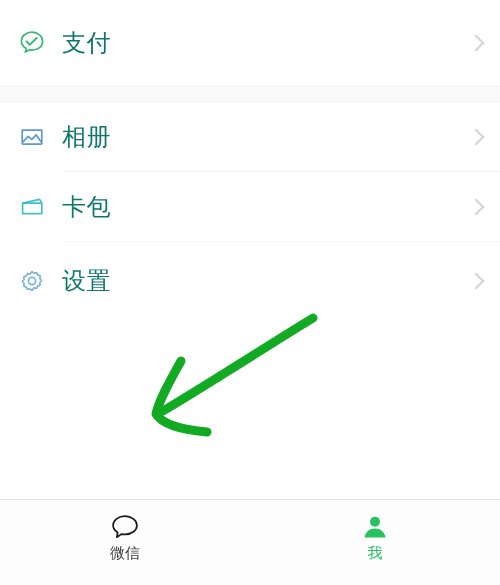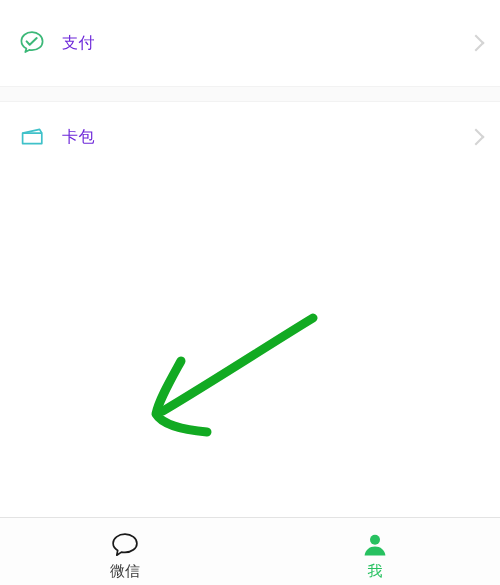--- a/index.html
+++ b/index.html
@@ -38,22 +38,22 @@
   }
   .row:last-child .sep { display:none; }
 
   .row-icon {
     width:34px; height:34px;
     flex:0 0 34px;
     display:flex; align-items:center; justify-content:center;
   }
   .row-label {
     margin-left:13px;
-    font-size:16px;
-    color:#6d28d9;
+    font-size:24px;
+    color:#0f766e;
     letter-spacing:0.5px;
     line-height:1;
   }
   .chev-wrap {
     position:absolute; right:0; top:0; bottom:0; width:48px;
     display:flex; align-items:center; justify-content:center;
   }
   .chev-g {
     width:12px; height:12px;
     border-top:2px solid #d4d4d4;
@@ -66,21 +66,21 @@
     position:absolute;
     left:0; top:0;
     width:500px; height:585px;
     pointer-events:none;
   }
 
   
   .tabbar {
     position:absolute;
     left:0; bottom:0;
-    width:500px; height:68px;
+    width:500px; height:86px;
     background:#fdfdfd;
     border-top:1px solid #e3e3e3;
     display:flex;
   }
   .tab {
     flex:1 1 25%;
     display:flex;
     flex-direction:column;
     align-items:center;
     justify-content:flex-start;
@@ -116,36 +116,61 @@
             <i class="chev-g"></i>
           </span>
       </div>
     </div>
 
     <div class="group-gap"></div>
 
     <div class="group">
 
 
+      <div class="row">
+        <span class="row-icon">
+          <svg width="30" height="30" viewBox="0 0 30 30">
+            <rect x="5.2" y="8.2" width="19.6" height="14" rx="0.6" fill="none" stroke="#5a9bd5" stroke-width="1.7"></rect>
+            <path d="M6.2 19.6l5-5.3 3.6 3.1 4.3-4.6 4.7 6.8" fill="none" stroke="#5a9bd5" stroke-width="1.7" stroke-linecap="round" stroke-linejoin="round"></path>
+          </svg>
+        </span>
+        <span class="row-label">相册</span>
+        <span class="chev-wrap">
+            <i class="chev-g"></i>
+          </span>
+        <i class="sep"></i>
+      </div>
 
       <div class="row">
         <span class="row-icon">
           <svg width="30" height="30" viewBox="0 0 30 30">
             <path d="M5.6 11.2h19.2v10.4H5.6z" fill="none" stroke="#3fc1c9" stroke-width="1.7" stroke-linejoin="round"></path>
             <path d="M5.6 11.2L22.6 7.3l2.2 3.9" fill="none" stroke="#3fc1c9" stroke-width="1.7" stroke-linejoin="round"></path>
           </svg>
         </span>
         <span class="row-label">卡包</span>
         <span class="chev-wrap">
             <i class="chev-g"></i>
           </span>
         <i class="sep"></i>
       </div>
 
 
+      <div class="row tall">
+        <span class="row-icon">
+          <svg width="30" height="30" viewBox="0 0 30 30">
+            <path d="M15 5.6l2.1 1.5 2.5-.5 1.1 2.3 2.4 1-.2 2.6 1.7 2-1.7 2 .2 2.6-2.4 1-1.1 2.3-2.5-.5L15 24.4l-2.1-1.5-2.5.5-1.1-2.3-2.4-1 .2-2.6-1.7-2 1.7-2-.2-2.6 2.4-1 1.1-2.3 2.5.5z" fill="none" stroke="#7fb4d6" stroke-width="1.7" stroke-linejoin="round"></path>
+            <circle cx="15" cy="15" r="3.6" fill="none" stroke="#7fb4d6" stroke-width="1.7"></circle>
+          </svg>
+        </span>
+        <span class="row-label">设置</span>
+        <span class="chev-wrap">
+            <i class="chev-g"></i>
+          </span>
+      </div>
 
     </div>
   </div>
 
   <svg id="annotation" viewBox="0 0 500 585">
     <g fill="none" stroke="#12aa22" stroke-width="9" stroke-linecap="round" stroke-linejoin="round">
       <path d="M313 318 C 275 341, 215 380, 163 411"></path>
       <path d="M181 361 C 170 381, 159 400, 156 414 C 162 424, 182 430, 207 432"></path>
     </g>
   </svg>

